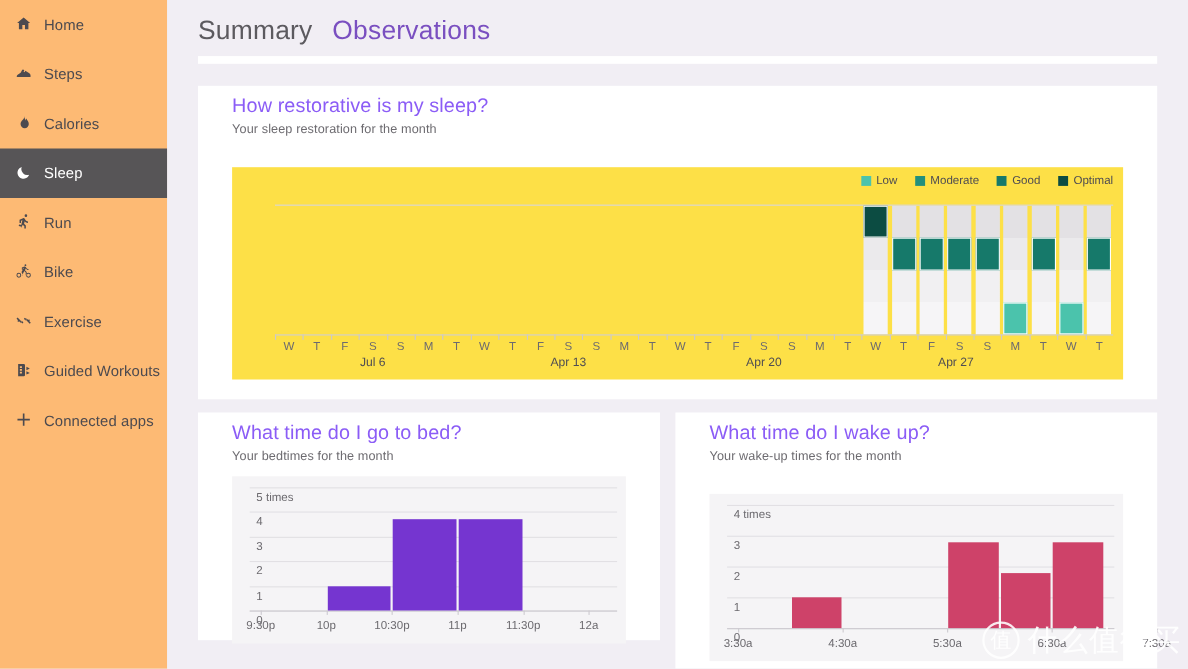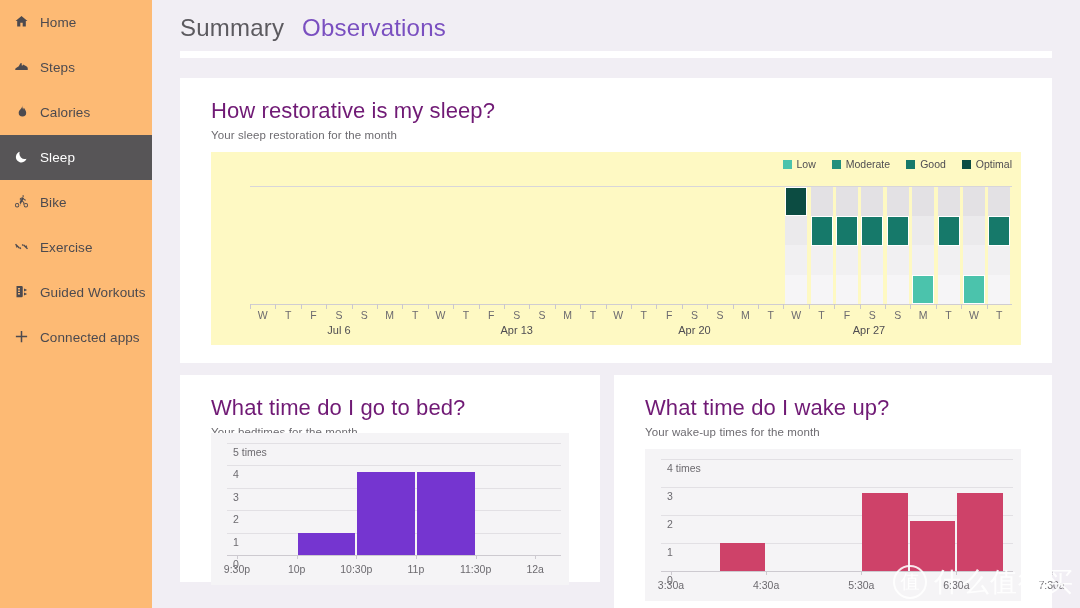--- a/index.html
+++ b/index.html
@@ -76,39 +76,39 @@
   
   .card {
     background: #ffffff;
     position: absolute;
   }
   #card-restorative { left: 28px; top: 78px; width: 872px; height: 285px; }
   #card-bedtime     { left: 28px; top: 375px; width: 420px; height: 207px; }
   #card-wake        { left: 462px; top: 375px; width: 438px; height: 233px; }
 
   .card-title {
-    font-size: 22px;
-    color: #701a75;
+    font-size: 18px;
+    color: #8b5cf6;
     font-weight: 400;
-    padding: 20px 0 0 31px;
+    padding: 8px 0 0 31px;
     letter-spacing: .1px;
   }
   .card-sub {
     font-size: 11.5px;
     color: #6d6b70;
     padding: 5px 0 0 31px;
     letter-spacing: .1px;
   }
 
   
   #restorative-plot {
     position: absolute;
     left: 31px; top: 74px;
     width: 810px; height: 193px;
-    background: #fef9c3;
+    background: #fde047;
   }
   #legend {
     position: absolute;
     right: 9px; top: 6px;
     display: flex;
     gap: 16px;
     align-items: center;
   }
   .legend-entry { display: flex; align-items: center; gap: 5px; }
   .legend-swatch { width: 9px; height: 9px; display: inline-block; }
@@ -258,20 +258,26 @@
         <span class="nav-icon"><svg width="15" height="15" viewBox="0 0 24 24" fill="#4c4a4f">
             <path d="M13 2c.6 3.4-1.2 4.6-2.6 6.2C9 9.8 7.5 11.5 7.5 14a6 6 0 0 0 12 0c0-3.6-2.6-5.7-3.6-8-1.2 1.2-1 3-1 3S13.3 6.4 13 2z"></path>
           </svg></span>
         <span class="nav-label">Calories</span>
       </div>
       <div class="nav-item selected">
         <span class="nav-icon"><svg width="15" height="15" viewBox="0 0 24 24" fill="#ffffff">
             <path d="M20 15.6A8.6 8.6 0 0 1 9.2 4.5 8.7 8.7 0 1 0 20 15.6z"></path>
           </svg></span>
         <span class="nav-label">Sleep</span>
+      </div>
+      <div class="nav-item">
+        <span class="nav-icon"><svg width="15" height="15" viewBox="0 0 24 24" fill="#4c4a4f">
+            <path d="M15.3 5.2a1.9 1.9 0 1 0 0-3.8 1.9 1.9 0 0 0 0 3.8zM8 22l2.6-5.4 2.4 2.2V22h2.2v-4.3l-2.6-2.6.9-3.6c1.1 1.4 2.8 2.3 4.8 2.3v-2.2c-1.6 0-3-.9-3.7-2.1l-1-1.8c-.4-.6-1-1-1.7-1-.3 0-.5 0-.8.2L6 9.2V14h2.2v-3.3l2-.8L8.5 17l-3.2-.7-.5 2.2 5 1z"></path>
+          </svg></span>
+        <span class="nav-label">Run</span>
       </div>
       <div class="nav-item">
         <span class="nav-icon"><svg width="15" height="15" viewBox="0 0 24 24" fill="#4c4a4f">
             <path d="M5 14.5a3.5 3.5 0 1 1 0 7 3.5 3.5 0 0 1 0-7zm0 1.4a2.1 2.1 0 1 0 0 4.2 2.1 2.1 0 0 0 0-4.2zm14-1.4a3.5 3.5 0 1 1 0 7 3.5 3.5 0 0 1 0-7zm0 1.4a2.1 2.1 0 1 0 0 4.2 2.1 2.1 0 0 0 0-4.2zM14.6 4.6a1.3 1.3 0 1 0 0-2.6 1.3 1.3 0 0 0 0 2.6zM11 18h-1.3l3.3-6.1 2 2.1V18h1.4v-4.7l-2.5-2.5 1-2.6c.9 1.3 2.4 2.2 4.1 2.2V9c-1.3 0-2.4-.7-3-1.7l-.8-1.4c-.3-.5-.8-.8-1.4-.8-.2 0-.4 0-.6.1l-3.8 1.6V10h1.4V7.7l1.5-.6-3.4 6.2z"></path>
           </svg></span>
         <span class="nav-label">Bike</span>
       </div>
       <div class="nav-item">
         <span class="nav-icon"><svg width="15" height="15" viewBox="0 0 24 24" fill="#4c4a4f">
             <path d="M3.2 7.5 1.6 9.1l2.3 2.3-1.1 1.1 1.4 1.4 1.1-1.1 2.3 2.3 1.6-1.6zM20.8 16.5l1.6-1.6-2.3-2.3 1.1-1.1-1.4-1.4-1.1 1.1-2.3-2.3-1.6 1.6zM9.4 12.3l2.3 2.3-1.6 1.6-2.3-2.3zM14.6 11.7l-2.3-2.3 1.6-1.6 2.3 2.3z"></path>

